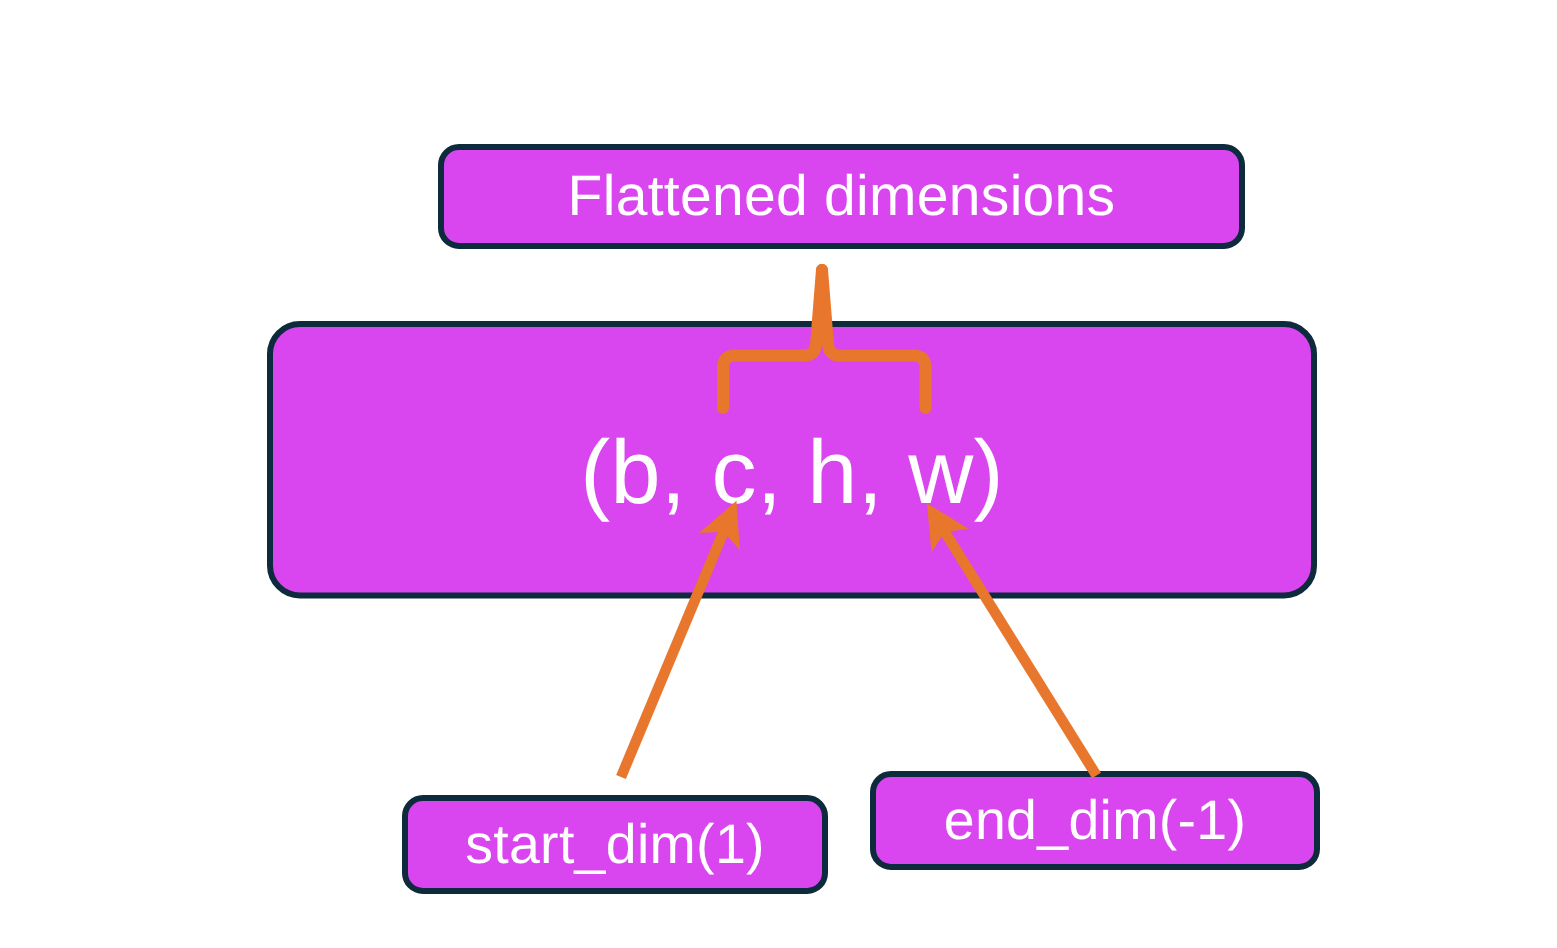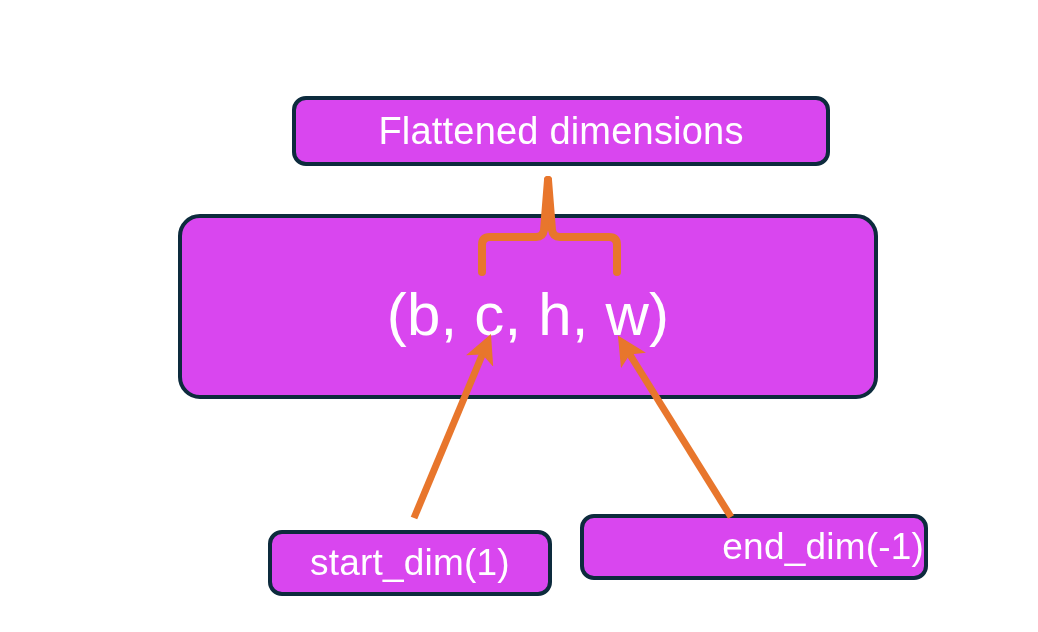--- a/index.html
+++ b/index.html
@@ -56,24 +56,23 @@
     left: 268px;
     top: 514px;
     width: 284px;
     height: 66px;
     font-size: 37px;
     margin-top: 16px;
   }
   #node-end-dim {
     left: 580px;
     top: 514px;
-    width: 348px;
+    width: 300px;
     height: 66px;
     font-size: 37px;
-    justify-content: flex-end;
   }
   #overlay-brace {
     position: absolute;
     left: 0;
     top: 0;
     width: 1038px;
     height: 632px;
     z-index: 3;
     pointer-events: none;
   }

